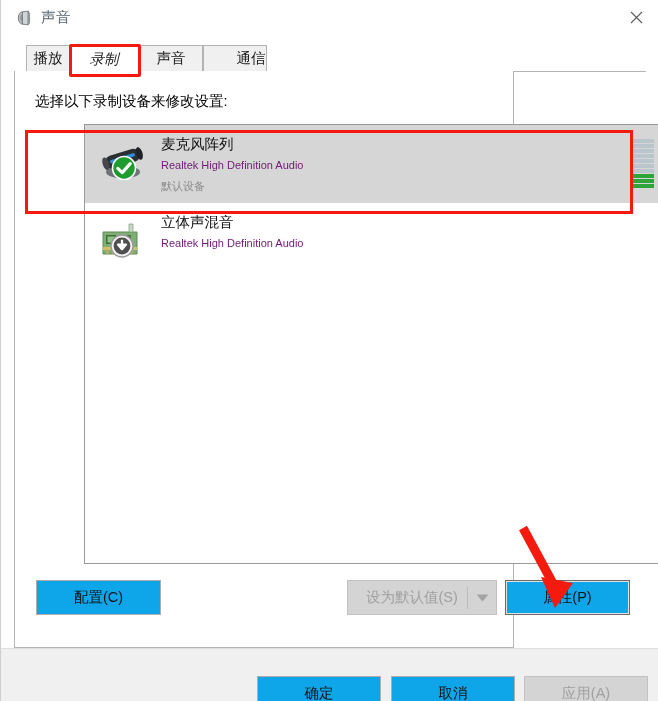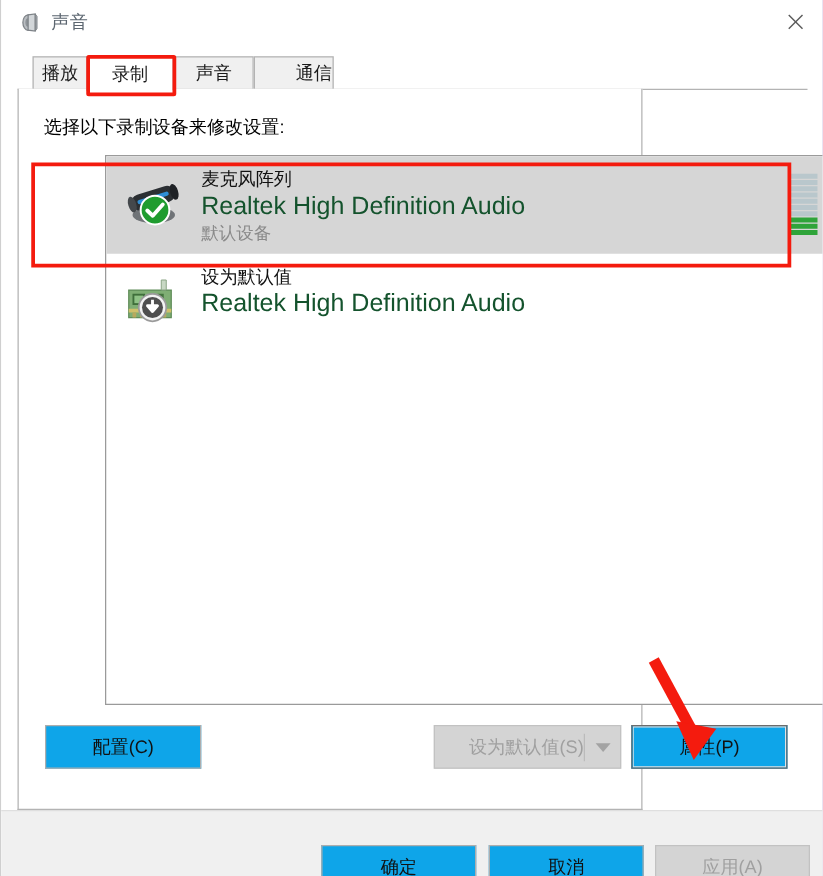--- a/index.html
+++ b/index.html
@@ -98,21 +98,21 @@
     cursor: default;
     white-space: nowrap;
   }
   .tab.selected {
     background: #ffffff;
     border-bottom: 1px solid #ffffff;
     height: 28px;
     z-index: 3;
   }
   .tab-0 { left: 0px;   width: 44px; margin-left: 12px; }
-  .tab-1 { left: 55px;  width: 70px; }
+  .tab-1 { left: 55px;  width: 70px; font-style: italic; }
   .tab-2 { left: 125px; width: 64px; }
   .tab-3 { left: 189px; width: 64px; padding-left: 32px; }
 
   
   .tabpanel {
     position: absolute;
     left: 13px; top: 35px;
     width: 500px;
     height: 577px;
     background: #ffffff;
@@ -159,27 +159,27 @@
     position: absolute;
     left: 76px; top: 9px;
   }
   .device-name {
     font-size: 14.5px;
     color: #111111;
     line-height: 21px;
     white-space: nowrap;
   }
   .device-driver {
-    font-size: 20px;
-    color: #14532d;
+    font-size: 11px;
+    color: #701a75;
     line-height: 21px;
     white-space: nowrap;
   }
   .device-status {
-    font-size: 14px;
+    font-size: 11px;
     color: #8a8a8a;
     line-height: 21px;
     white-space: nowrap;
   }
 
   
   .meter {
     position: absolute;
     right: 17px;
     top: 14px;
@@ -227,25 +227,25 @@
     width: 150px; height: 35px;
     box-sizing: border-box;
     background: #d4d4d4;
     border: 1px solid #c2c2c2;
     display: flex;
     align-items: center;
     cursor: default;
   }
   .splitbtn-label {
     flex: 1;
-    text-align: right;
+    text-align: left;
     font-size: 14.5px;
     color: #a0a0a0;
     white-space: nowrap;
-    padding-left: 6px;
+    padding-left: 18px;
   }
   .splitbtn-sep {
     width: 1px;
     height: 22px;
     background: #bbbbbb;
   }
   .splitbtn-arrow {
     width: 28px;
     display: flex;
     align-items: center;
@@ -384,21 +384,21 @@
             </svg>
           </span>
           <span class="device-icon" style="left:24px; top:30px; width:26px; height:26px;">
             <svg width="26" height="26" viewBox="0 0 26 26">
               <circle cx="13" cy="13" r="11" fill="#f3f3f3" stroke="#9b9b9b" stroke-width="1.4"></circle>
               <circle cx="13" cy="13" r="8.4" fill="#4f4f4f"></circle>
               <path d="M13 6.8 L13 15.2 M9 11.6 L13 16.2 L17 11.6 Z" fill="#ffffff" stroke="#ffffff" stroke-width="2.3" stroke-linejoin="round"></path>
             </svg>
           </span>
           <div class="device-texts">
-            <div class="device-name">设为默认值</div>
+            <div class="device-name">立体声混音</div>
             <div class="device-driver">Realtek High Definition Audio</div>
           </div>
         </div>
 
       </div>
 
       <div class="btn" id="btn-configure">
         <span>配置(C)</span>
       </div>
 

